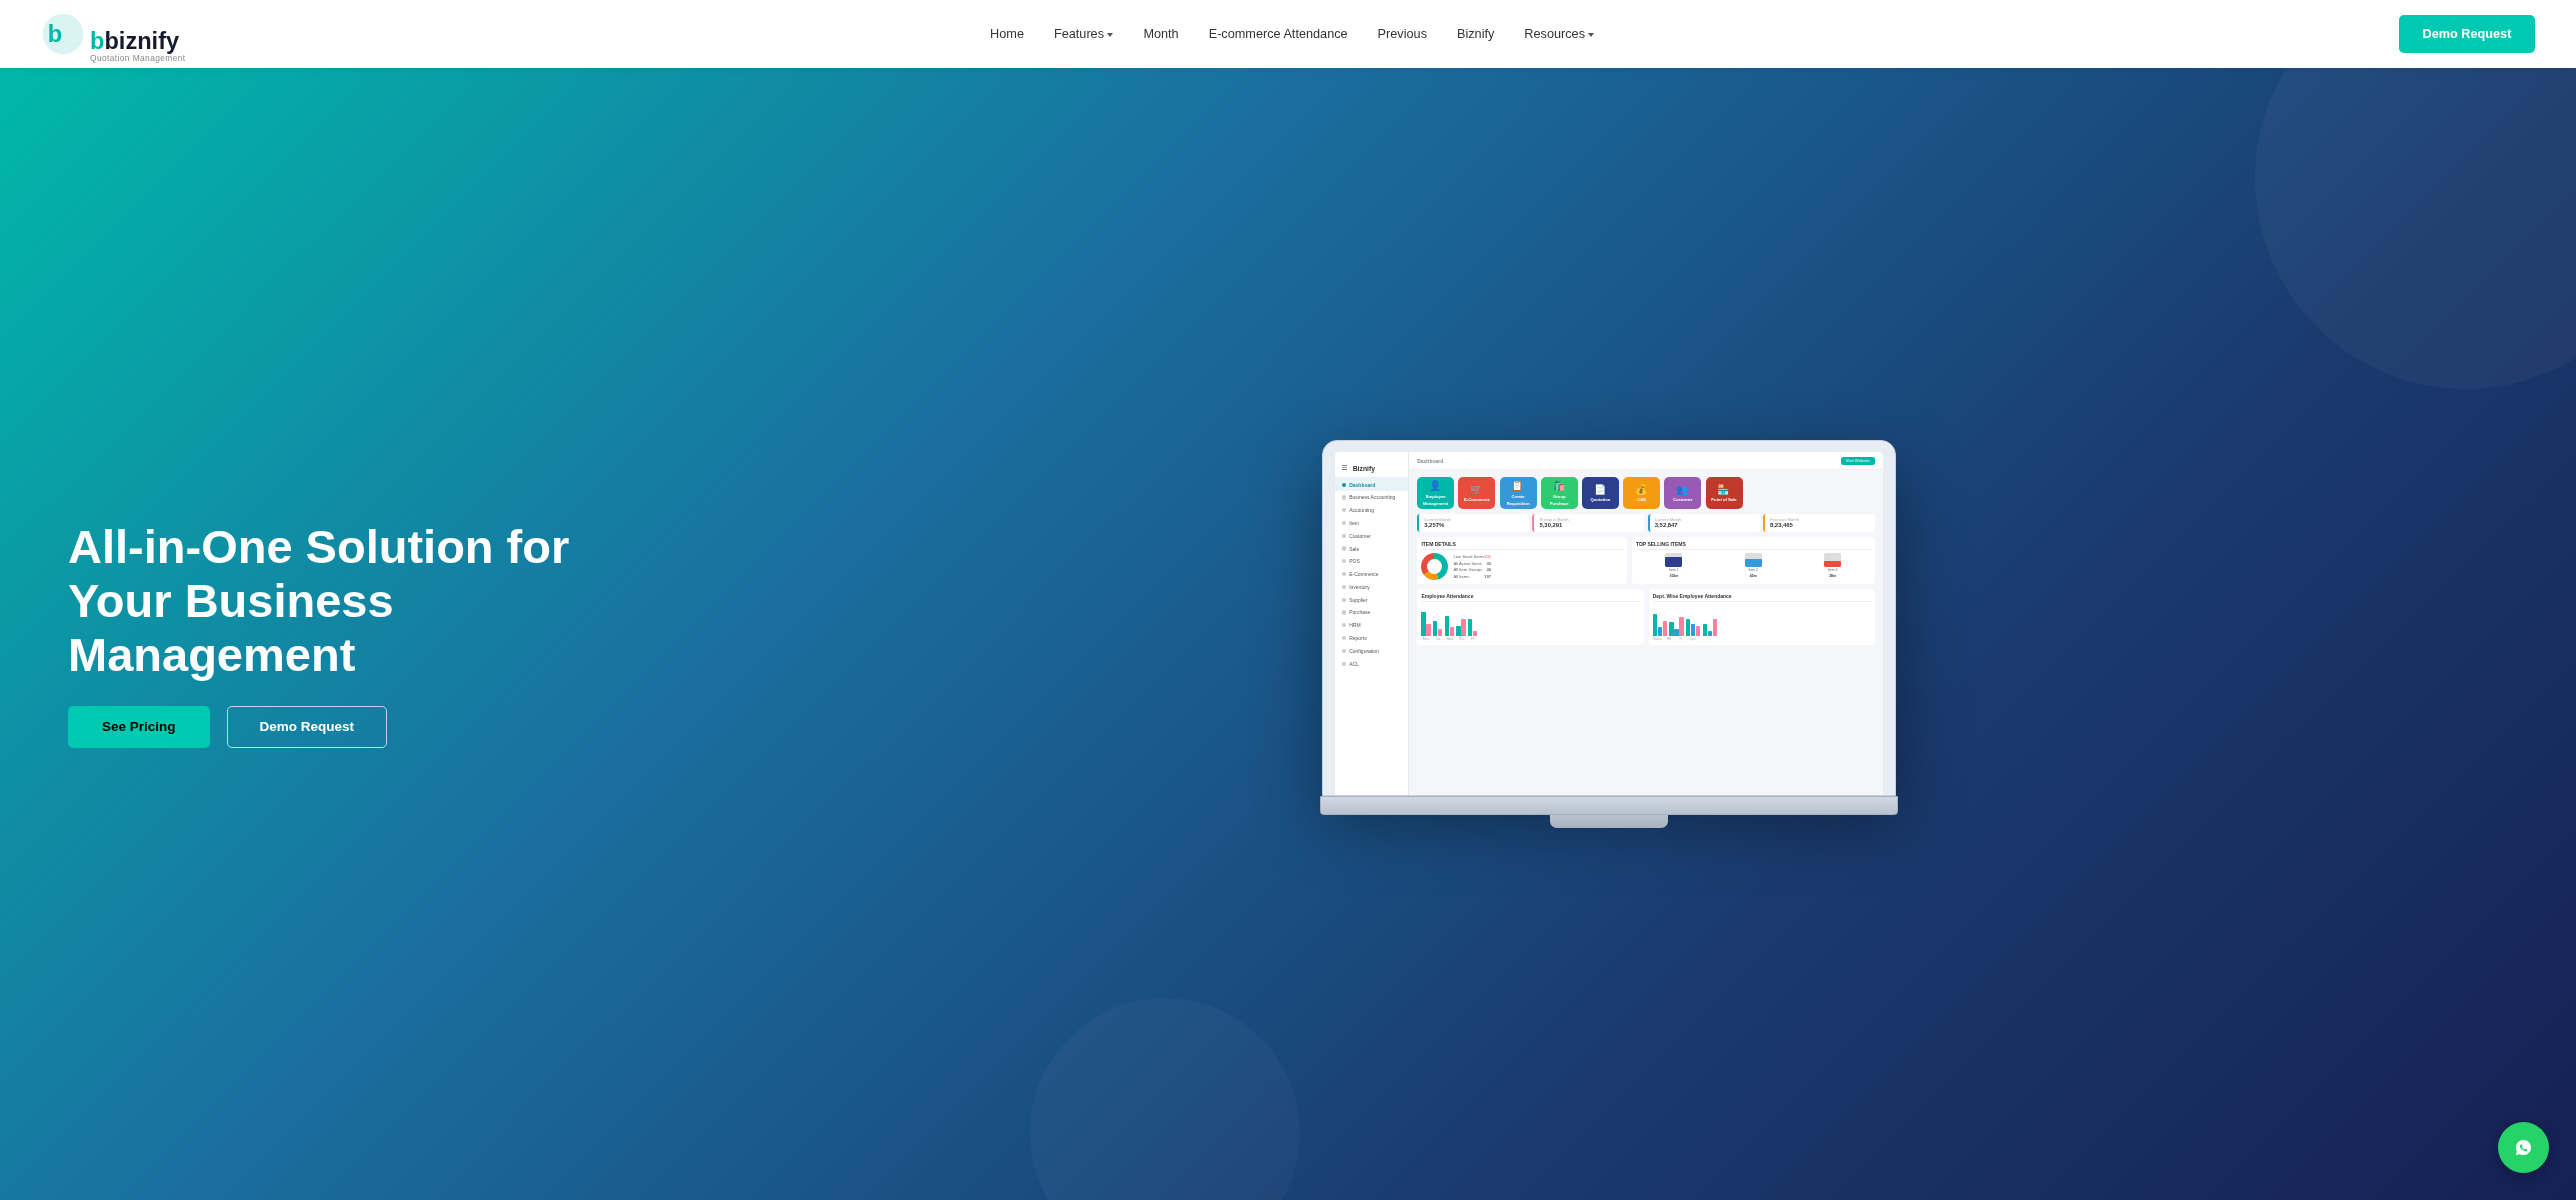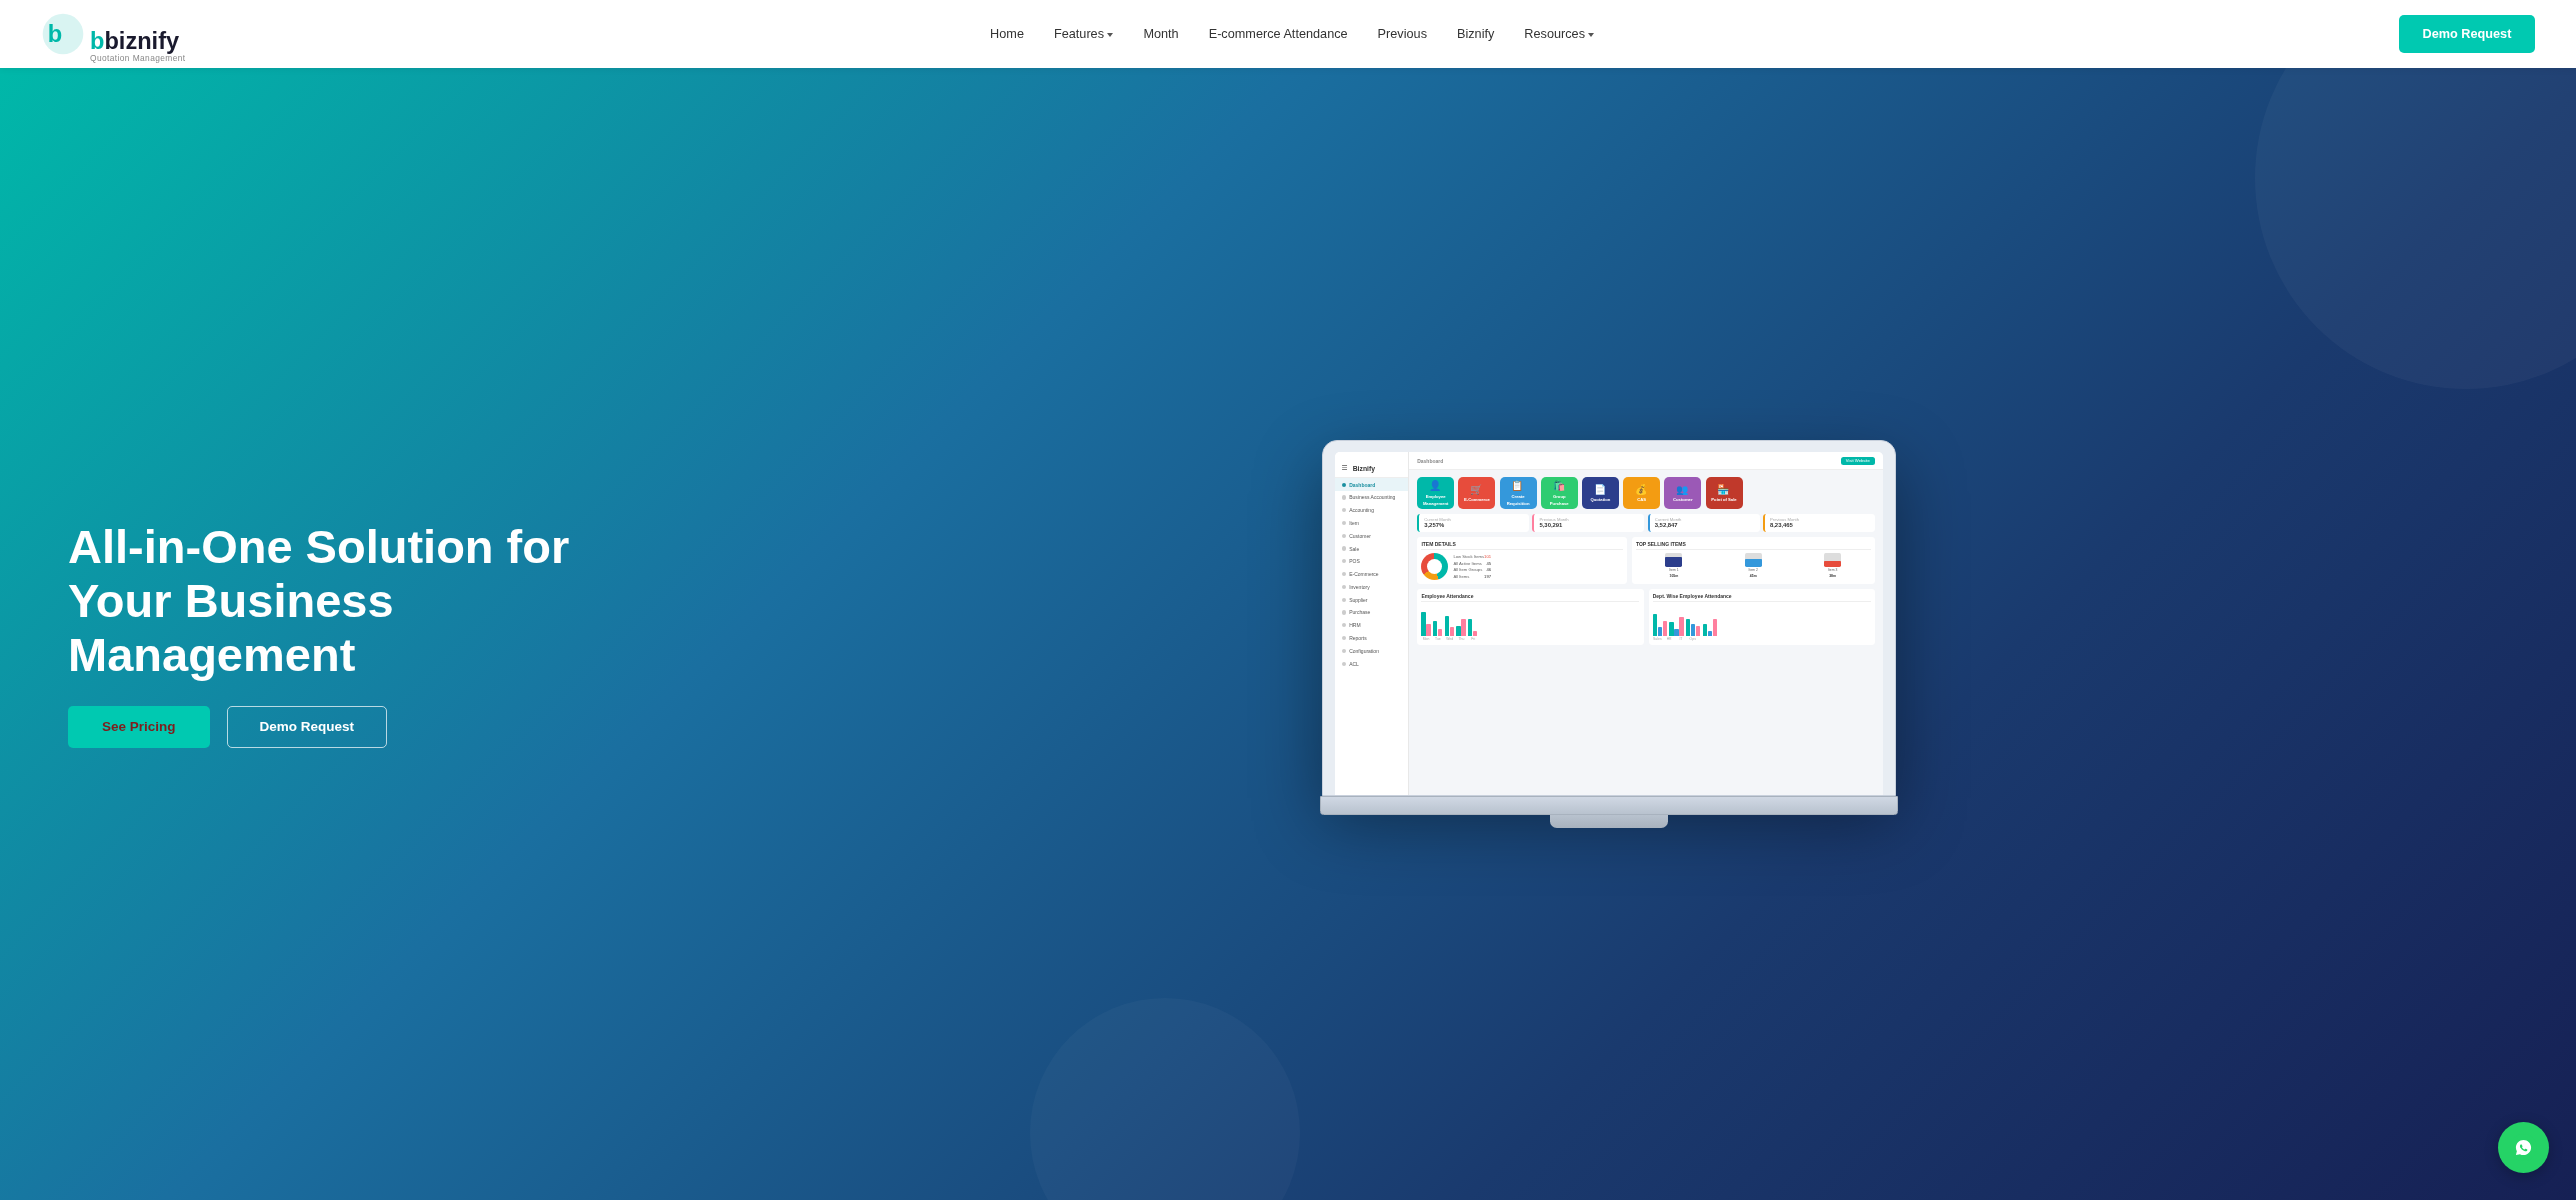--- a/index.html
+++ b/index.html
@@ -123,21 +123,21 @@
       line-height: 1.7;
       margin-bottom: 37px;
       max-width: 490px;
     }
     .hero-buttons {
       display: flex;
       gap: 17px;
     }
     .btn-see-pricing {
       background: #00c9b1;
-      color: #7f1d1d;
+      color: #000000;
       border: none;
       border-radius: 5px;
       padding: 13.5px 34px;
       font-size: 13.5px;
       font-weight: 600;
       cursor: pointer;
     }
     .btn-demo-outline {
       background: transparent;
       color: #fff;

